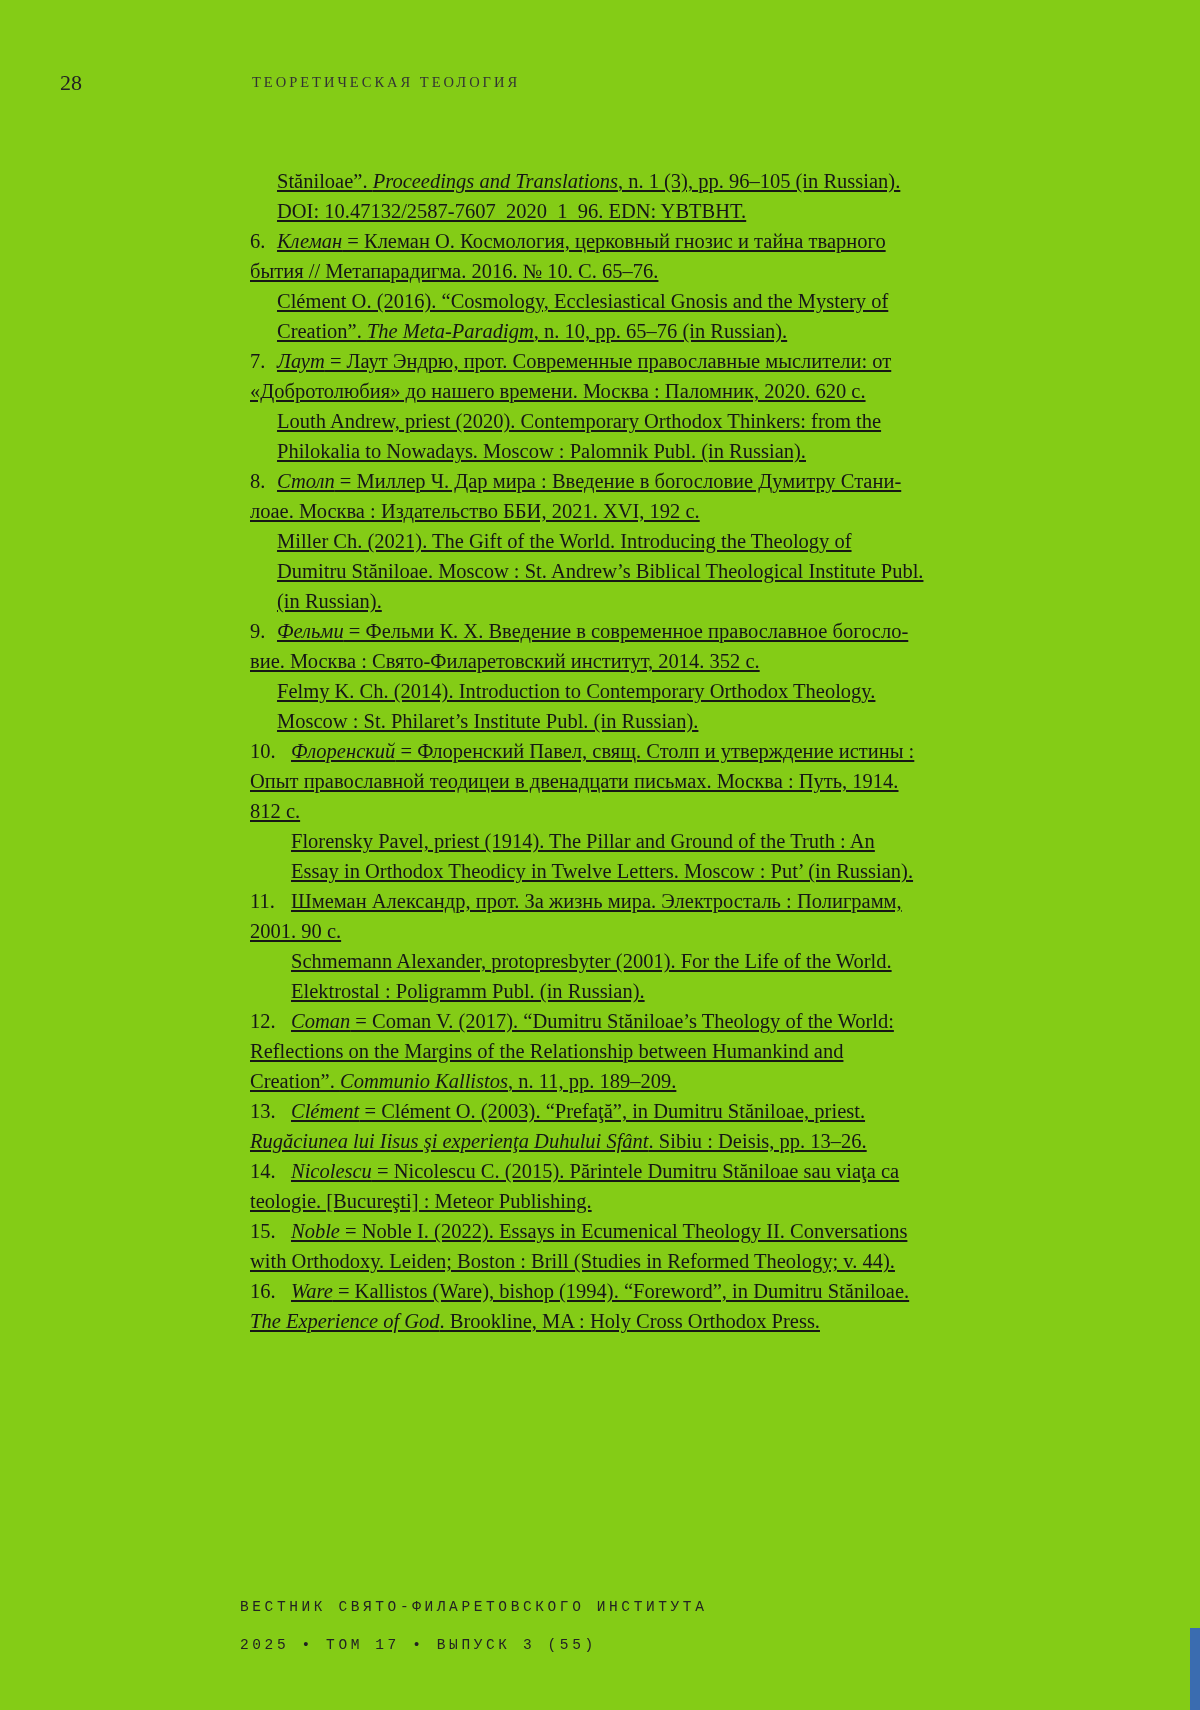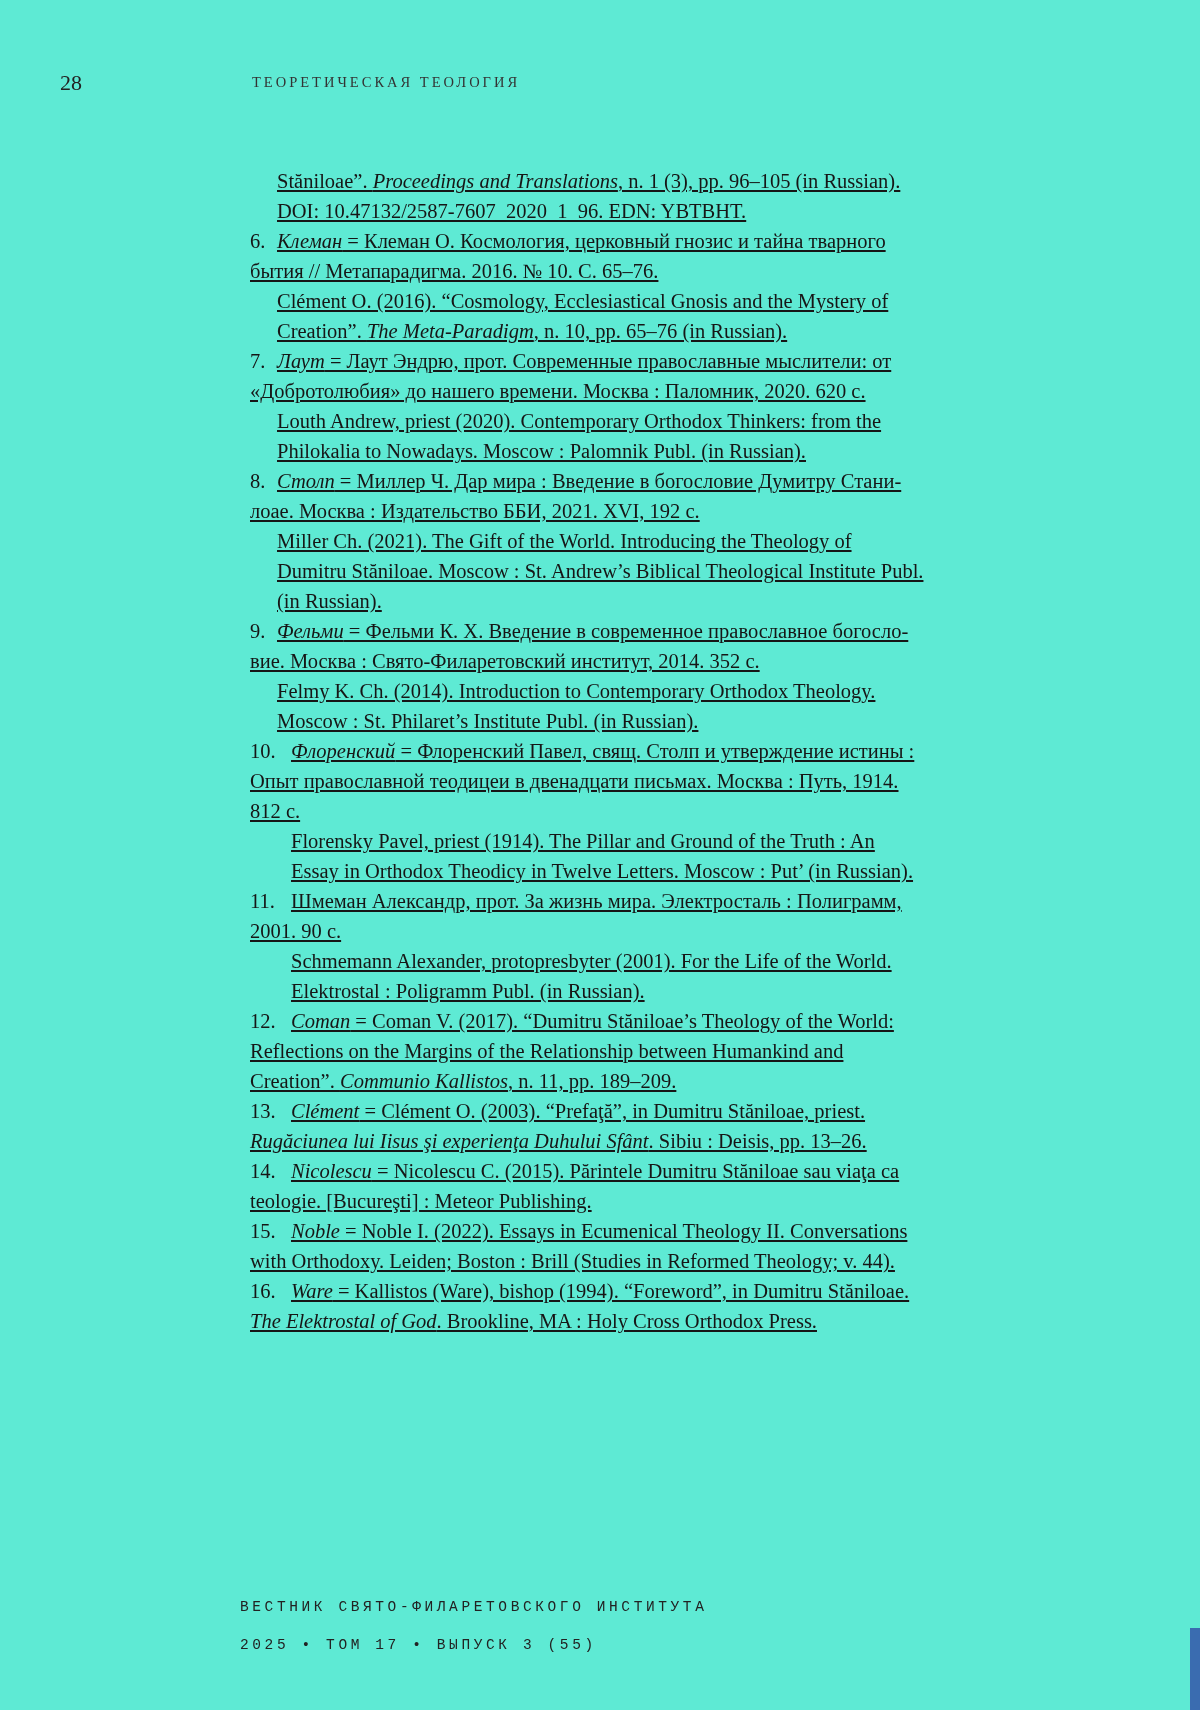--- a/index.html
+++ b/index.html
@@ -6,21 +6,21 @@
   body {
     width: 1200px; height: 1710px;
     background: #ffffff;
     font-family: "Liberation Serif", serif;
     color: #1a1a1a;
     position: relative;
     overflow: hidden;
   }
   .page {
     position: absolute; inset: 0;
-    background: #5eead4;
+    background: #84cc16;
   }
   .page-number {
     position: absolute;
     left: 60px; top: 70px;
     font-size: 22px;
     color: #222;
   }
   .running-head {
     position: absolute;
     left: 252px; top: 74px;
@@ -102,21 +102,21 @@
       <div class="bib-line ind0"><span class="num num-wide">12.</span><span class="it">Coman</span><span> = Coman V. (2017). “Dumitru Stăniloae’s Theology of the World:</span></div>
       <div class="bib-line ind0"><span>Reflections on the Margins of the Relationship between Humankind and</span></div>
       <div class="bib-line ind0"><span>Creation”. </span><span class="it">Communio Kallistos</span><span>, n. 11, pp. 189–209.</span></div>
       <div class="bib-line ind0"><span class="num num-wide">13.</span><span class="it">Clément</span><span> = Clément O. (2003). “Prefaţă”, in Dumitru Stăniloae, priest.</span></div>
       <div class="bib-line ind0"><span class="it">Rugăciunea lui Iisus şi experienţa Duhului Sfânt</span><span>. Sibiu : Deisis, pp. 13–26.</span></div>
       <div class="bib-line ind0"><span class="num num-wide">14.</span><span class="it">Nicolescu</span><span> = Nicolescu C. (2015). Părintele Dumitru Stăniloae sau viaţa ca</span></div>
       <div class="bib-line ind0"><span>teologie. [Bucureşti] : Meteor Publishing.</span></div>
       <div class="bib-line ind0"><span class="num num-wide">15.</span><span class="it">Noble</span><span> = Noble I. (2022). Essays in Ecumenical Theology II. Conversations</span></div>
       <div class="bib-line ind0"><span>with Orthodoxy. Leiden; Boston : Brill (Studies in Reformed Theology; v. 44).</span></div>
       <div class="bib-line ind0"><span class="num num-wide">16.</span><span class="it">Ware</span><span> = Kallistos (Ware), bishop (1994). “Foreword”, in Dumitru Stăniloae.</span></div>
-      <div class="bib-line ind0"><span class="it">The Elektrostal of God</span><span>. Brookline, MA : Holy Cross Orthodox Press.</span></div>
+      <div class="bib-line ind0"><span class="it">The Experience of God</span><span>. Brookline, MA : Holy Cross Orthodox Press.</span></div>
     </div>
 
   <div class="footer">
     <div>ВЕСТНИК СВЯТО-ФИЛАРЕТОВСКОГО ИНСТИТУТА</div>
     <div>2025 • ТОМ 17 • ВЫПУСК 3 (55)</div>
   </div>
 
   <div class="accent-bar" style="background: rgb(58, 108, 176);"></div>
 
 </div>

